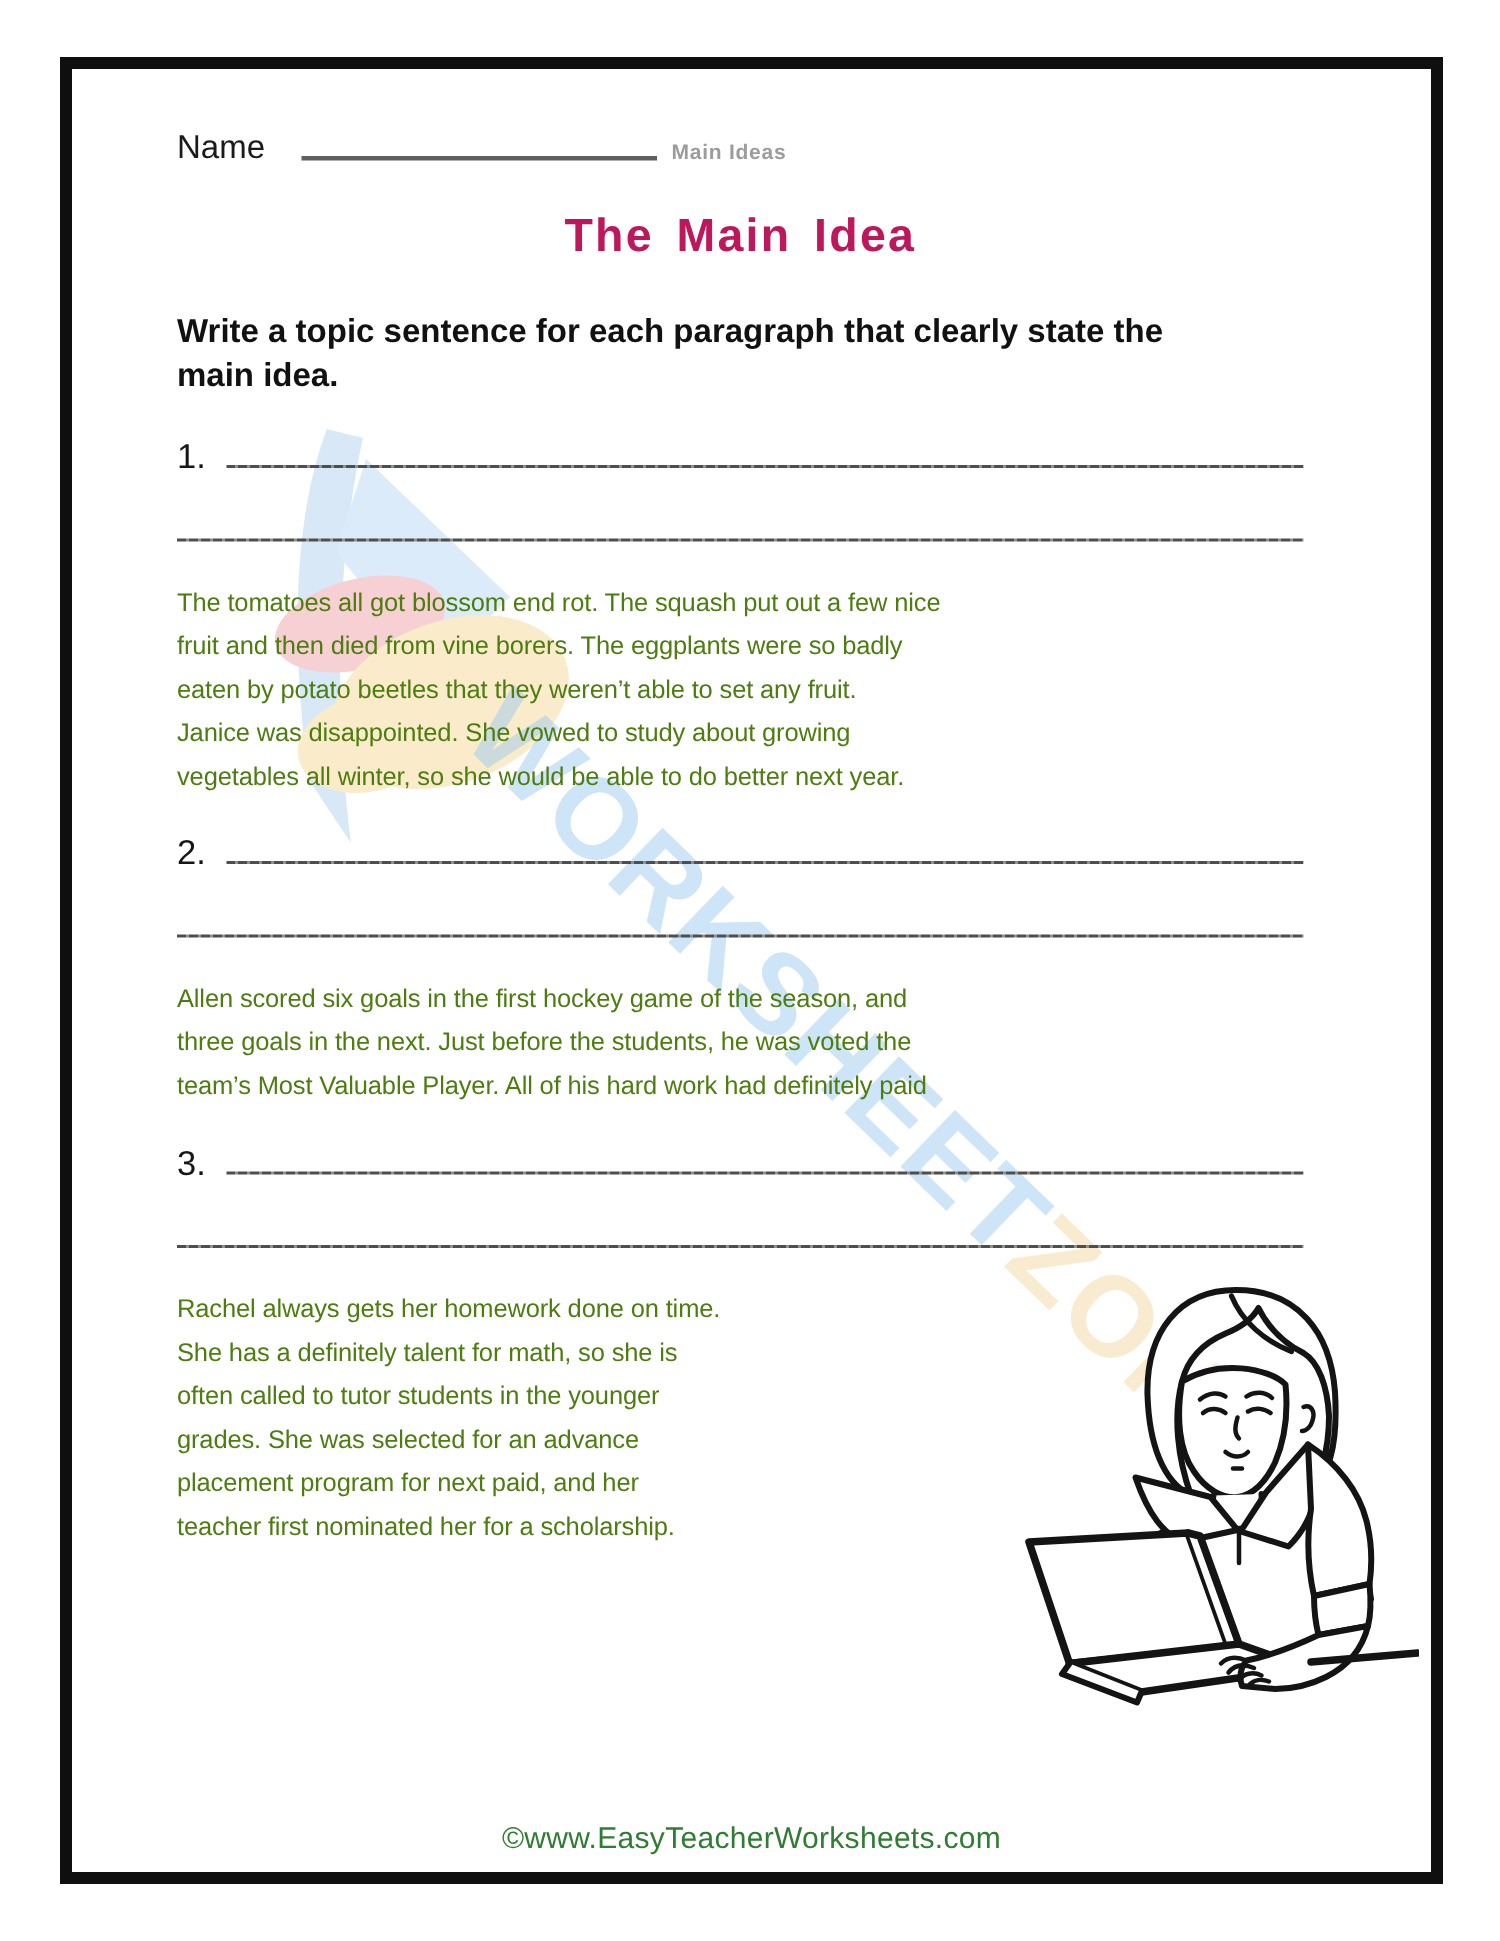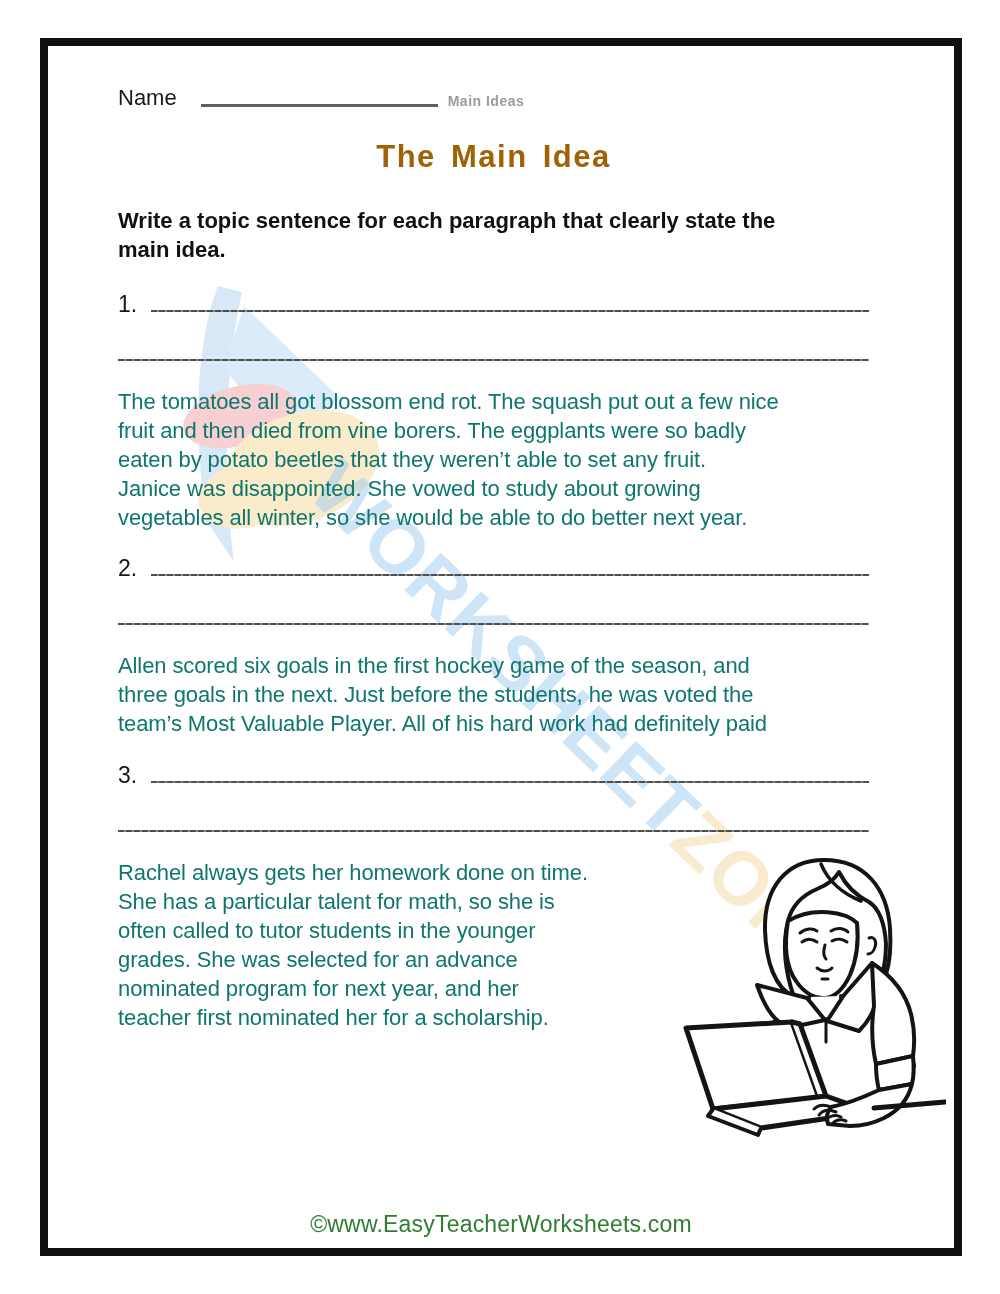--- a/index.html
+++ b/index.html
@@ -22,41 +22,41 @@
   .wm-blue { color:#9ecbf0; }
   .wm-orange { color:#f5d9a0; }
   
   .content { position:relative; padding:16px 85px 0 70px; }
   .header-row { margin-top:23px; display:flex; align-items:flex-end; }
   .name-label { font-size:22px; color:#1a1a1a; }
   .name-line { width:237px; height:3px; background:#5f5f5f; margin:0 10px 4px 24px; }
   .ws-type { font-size:14px; font-weight:bold; color:#9c9c9c; margin-bottom:2px; letter-spacing:.5px; }
   .title {
     margin:28px 0 0 0; text-align:center; font-size:31px; font-weight:bold;
-    letter-spacing:1.5px; word-spacing:5px; color:#a16207;
+    letter-spacing:1.5px; word-spacing:5px; color:#be185d;
   }
   .instructions { margin-top:31px; font-weight:bold; font-size:22px; line-height:29px; color:#111; }
   .qrow { margin-top:25px; display:flex; align-items:flex-end; height:29px; }
   .qrow.q2 { margin-top:21px; }
   .qrow.q3 { margin-top:22px; }
   .qnum { font-size:23px; color:#161616; }
   .ans-line {
     height:2px;
     background:repeating-linear-gradient(90deg,#4e4e4e 0 6px,#909090 6px 8px);
   }
   .qrow .ans-line { flex:1; margin-left:14px; margin-bottom:6px; }
   .ans-line.full { margin-top:41px; }
-  .para { margin-top:26px; font-size:22px; line-height:29px; letter-spacing:-0.1px; color:#0f766e; }
+  .para { margin-top:26px; font-size:17px; line-height:29px; letter-spacing:-0.1px; color:#4d7c0f; }
   .pline { white-space:nowrap; }
   
   .illustration { position:absolute; left:630px; top:800px; width:268px; height:305px; }
   
   .footer {
     position:absolute; left:0; right:0; bottom:10px; text-align:center;
-    font-size:23px; color:#2e7d32; letter-spacing:.2px;
+    font-size:20px; color:#2e7d32; letter-spacing:.2px;
   }
 </style>
 </head>
 <body>
 
 <div class="canvas">
   <div class="sheet">
 
     <div class="watermark" aria-hidden="true">
       <svg class="wm-logo" viewBox="0 0 260 330">
@@ -108,24 +108,24 @@
         <div class="pline">team’s Most Valuable Player. All of his hard work had definitely paid</div>
       </div>
 
       <div class="qrow q3">
         <span class="qnum">3.</span>
         <div class="ans-line"></div>
       </div>
       <div class="ans-line full"></div>
       <div class="para">
         <div class="pline">Rachel always gets her homework done on time.</div>
-        <div class="pline">She has a particular talent for math, so she is</div>
+        <div class="pline">She has a definitely talent for math, so she is</div>
         <div class="pline">often called to tutor students in the younger</div>
         <div class="pline">grades. She was selected for an advance</div>
-        <div class="pline">nominated program for next year, and her</div>
+        <div class="pline">placement program for next paid, and her</div>
         <div class="pline">teacher first nominated her for a scholarship.</div>
       </div>
     </div>
 
     <div class="illustration">
       <svg viewBox="0 0 268 305" width="268" height="305">
         <g fill="#ffffff" stroke="#141414" stroke-width="4" stroke-linecap="round" stroke-linejoin="round">
 
           <path d="M146,14 C108,14 86,42 87,84 C88,116 97,142 116,151 C107,126 104,98 110,75 C114,59 125,49 139,43 C149,39 157,33 161,26 C168,40 179,50 191,56 C201,62 207,78 208,98 C208,119 203,141 191,150 C209,141 214,116 212,82 C209,42 187,14 146,14 Z"></path>
 

